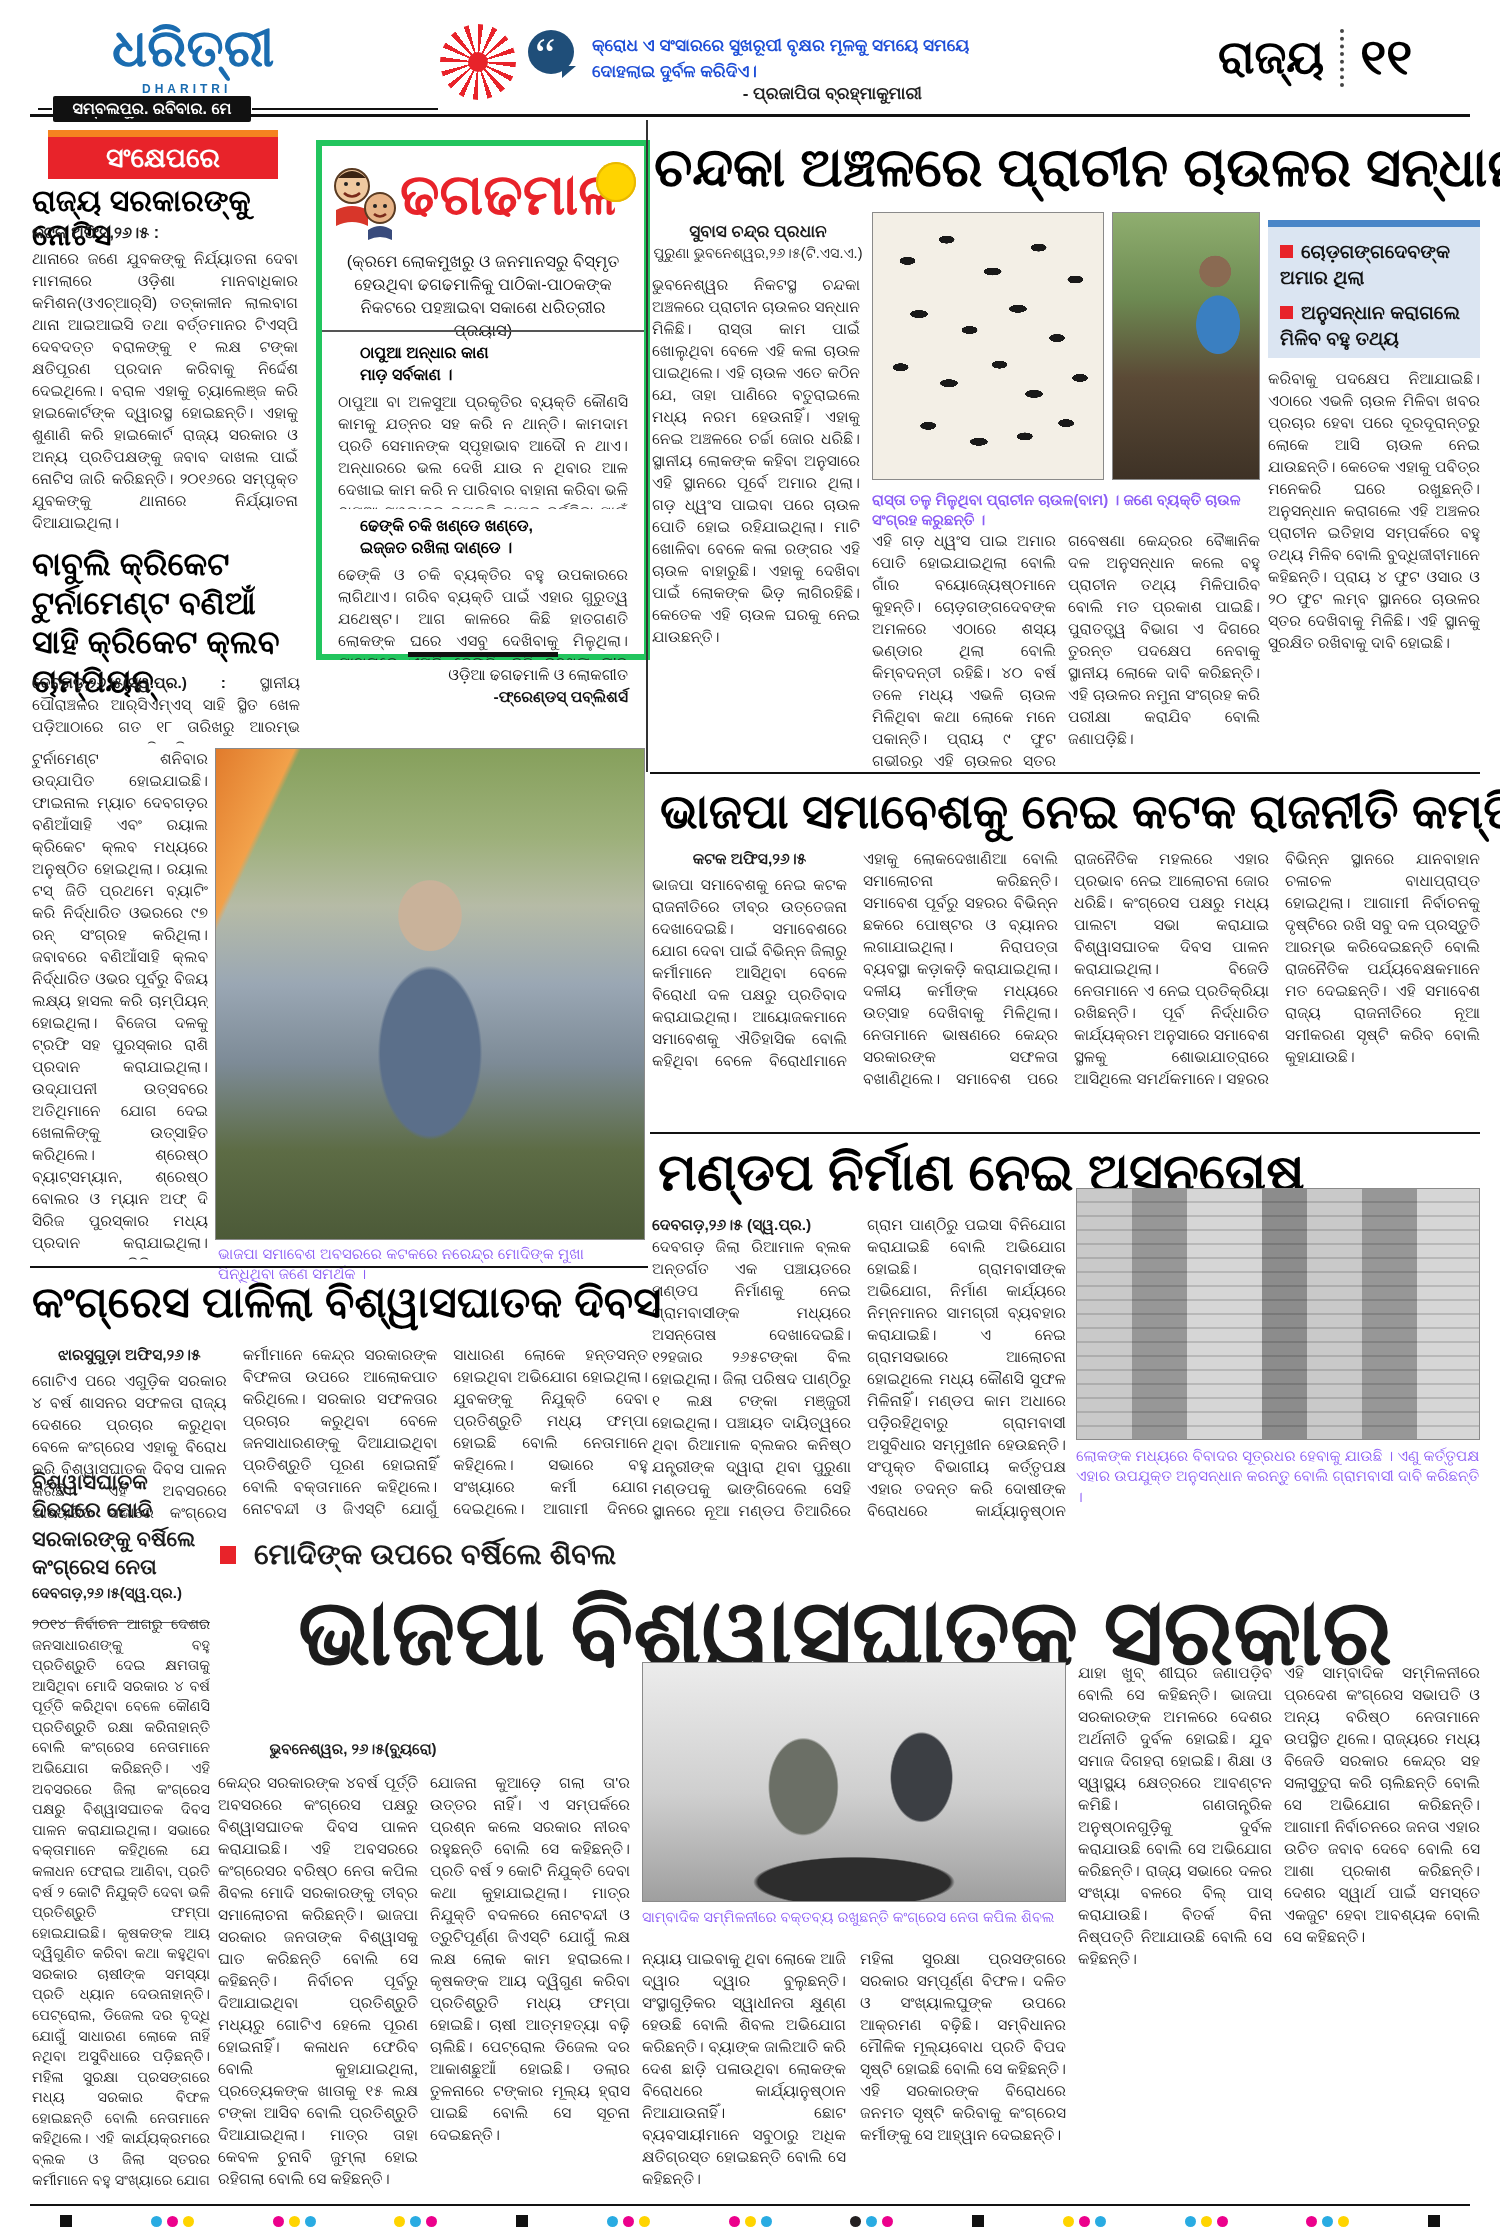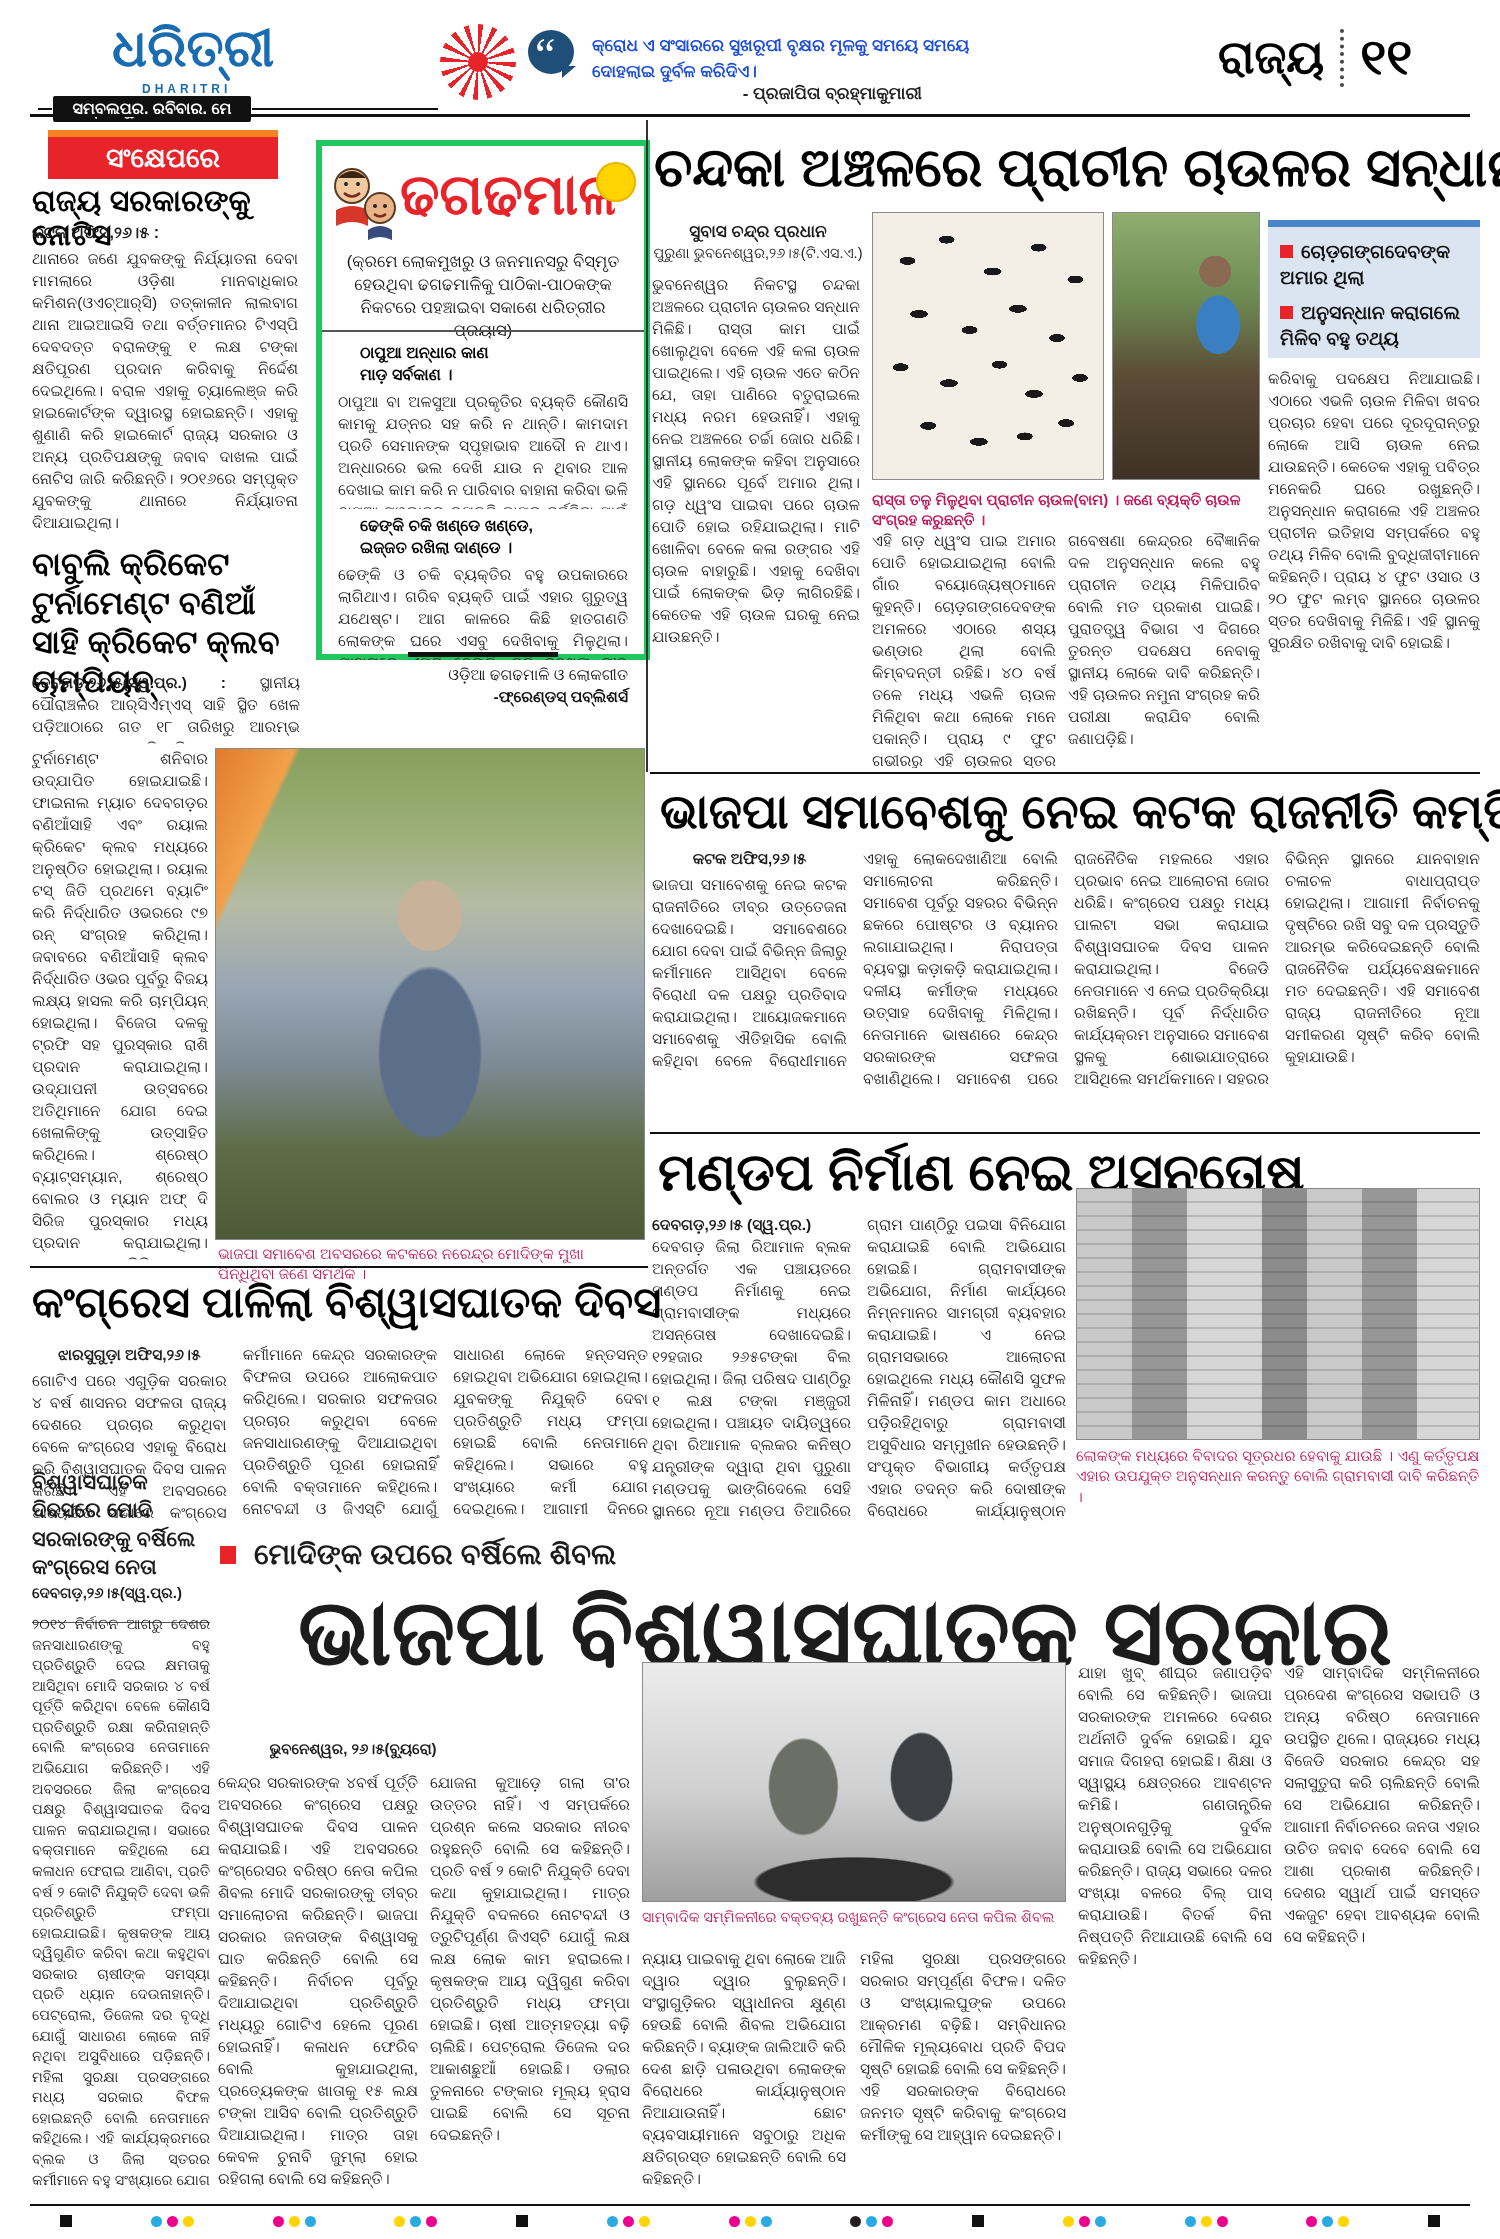--- a/index.html
+++ b/index.html
@@ -4,21 +4,21 @@
 <style>
   html,body{margin:0;padding:0;background:#777;}
   #page{position:relative;width:1500px;height:2239px;background:#fff;margin:0 auto;
         font-family:"Liberation Sans","DejaVu Sans",sans-serif;color:#1c1c1c;overflow:hidden;}
   .abs{position:absolute;}
   .just{text-align:justify;text-justify:inter-word;}
   .bodytxt{font-size:15.5px;line-height:1.42;overflow:hidden;color:#1b1b1b;}
   .byl{font-weight:bold;}
   .hl{font-weight:bold;color:#000;letter-spacing:0;}
   .rule{background:#111;}
-  .capt{font-size:15px;line-height:1.35;font-weight:600;color:#be185d;}
+  .capt{font-size:15px;line-height:1.35;font-weight:600;color:#8b5cf6;}
   
   .logo-odia{font-size:52px;font-weight:bold;color:#1a6cb0;line-height:1;}
   .logo-latin{font-size:12px;font-weight:bold;color:#1a6cb0;letter-spacing:4px;}
   .datebar{background:#111;color:#fff;font-size:16px;font-weight:bold;text-align:center;line-height:26px;border-radius:2px;}
   .quote-line{font-size:17px;font-weight:bold;color:#1d4ed8;line-height:1.5;}
   .quote-attr{font-size:17px;font-weight:bold;color:#222;text-align:right;}
   .section-name{font-size:46px;font-weight:bold;color:#000;}
   .page-num{font-size:50px;font-weight:bold;color:#000;}
   .dotted-div{border-left:4px dotted #444;height:58px;}
   

